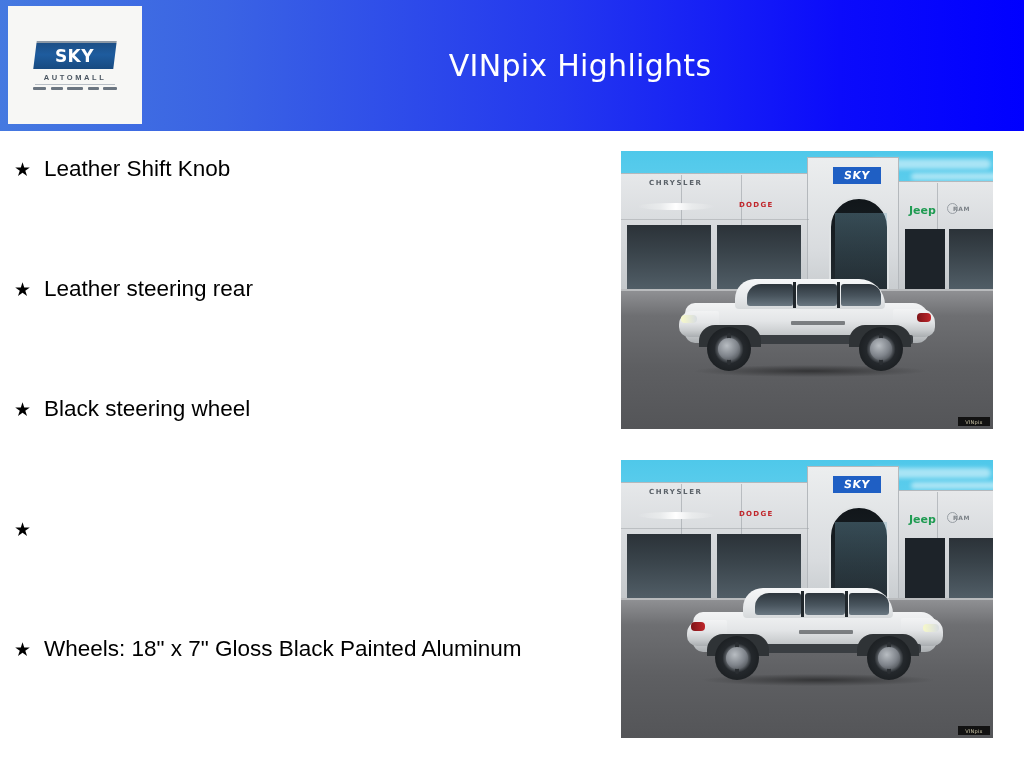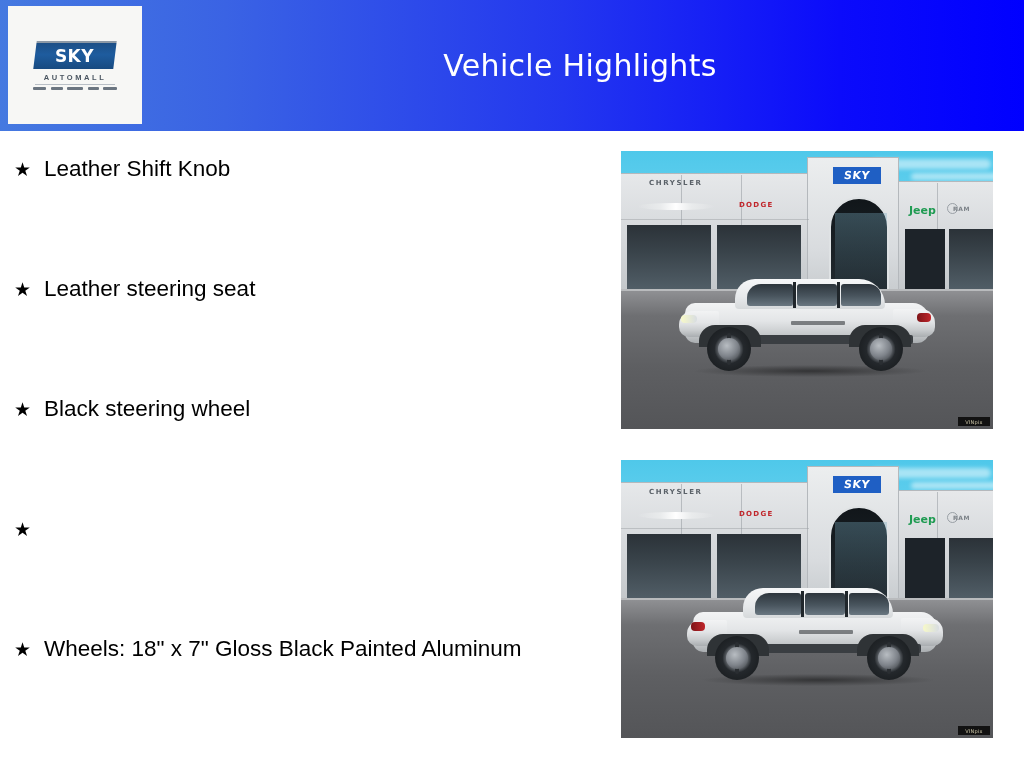--- a/index.html
+++ b/index.html
@@ -257,33 +257,33 @@
       <div class="logo-brands">
         <i class="lb1"></i>
         <i class="lb2"></i>
         <i class="lb3"></i>
         <i class="lb4"></i>
         <i class="lb5"></i>
       </div>
     </div>
   </div>
 
-  <div class="header-title">Vehicle Highlights</div>
+  <div class="header-title">VINpix Highlights</div>
 </div>
 
 <div class="bullets">
 
   <div class="bullet-row">
     <div class="bullet-star">★</div>
     <div class="bullet-text">Leather Shift Knob</div>
   </div>
 
   <div class="bullet-row">
     <div class="bullet-star">★</div>
-    <div class="bullet-text">Leather steering seat</div>
+    <div class="bullet-text">Leather steering rear</div>
   </div>
 
   <div class="bullet-row">
     <div class="bullet-star">★</div>
     <div class="bullet-text">Black steering wheel</div>
   </div>
 
   <div class="bullet-row">
     <div class="bullet-star">★</div>
   </div>

